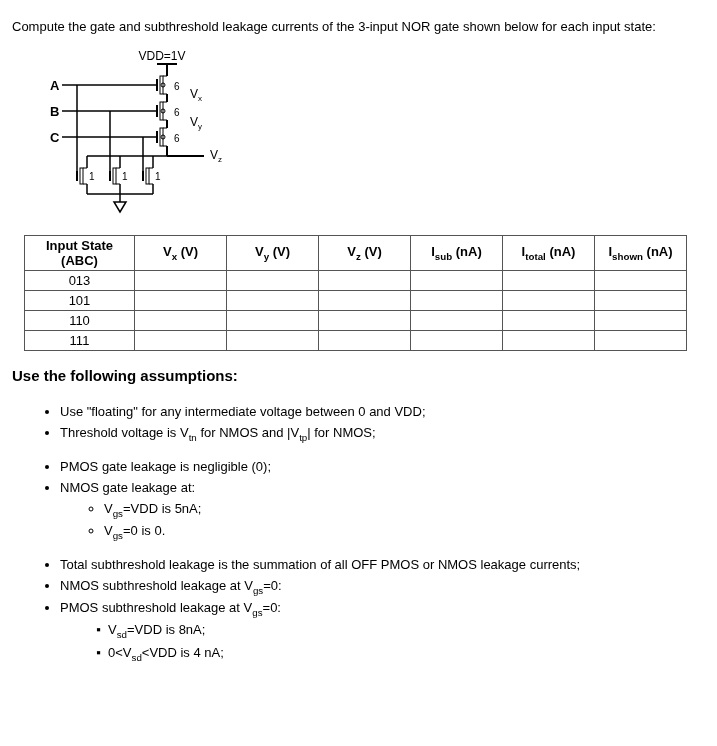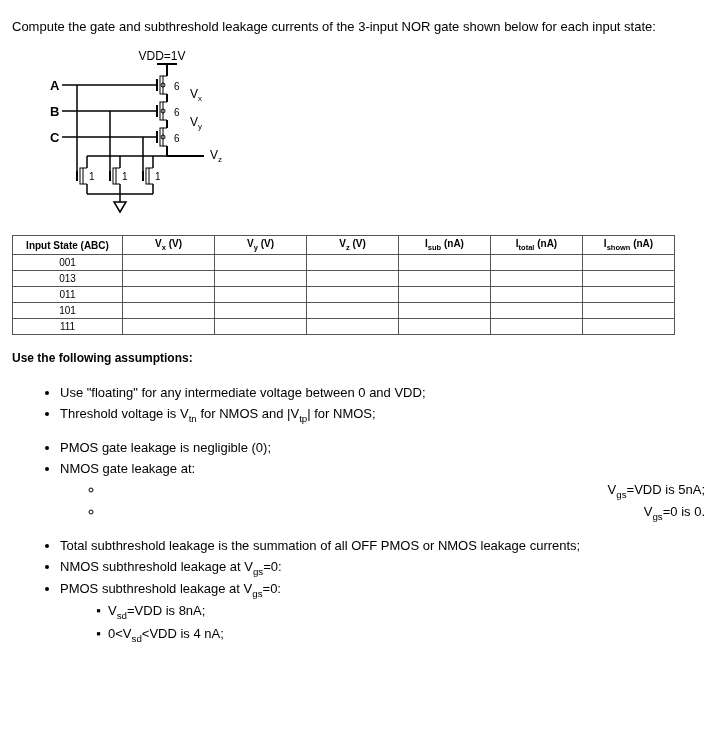--- a/index.html
+++ b/index.html
@@ -15,48 +15,48 @@
       line-height: 1.4;
     }
     .circuit-area {
       margin: 12px 0 14px 20px;
     }
     .table-wrap {
       margin-top: 8px;
     }
     table {
       border-collapse: collapse;
-      font-size: 10px;
+      font-size: 13px;
+      margin-left: 12px;
     }
     th, td {
       border: 1px solid #555;
       padding: 2px 4px;
       text-align: center;
       height: 15px;
     }
     th {
       font-weight: bold;
       background: #fff;
     }
     .col-state { width: 110px; }
     .col-mid { width: 92px; }
     .assumptions-hdr {
       font-weight: bold;
       margin: 16px 0 18px 0;
-      font-size: 12px;
+      font-size: 15px;
     }
     ul.outer {
       list-style: disc;
       margin-left: 48px;
       line-height: 1.6;
     }
     ul.inner {
       list-style: circle;
       margin-left: 44px;
-      text-align: right;
     }
     ul.inner2 {
       list-style: "▪  ";
       margin-left: 48px;
     }
     .gap { height: 12px; }
     sub { font-size: 0.75em; }
   </style>
 </head>
 <body>
@@ -161,48 +161,39 @@
       <th class="col-mid"><span>V</span><sub>x</sub><span> (V)</span></th>
       <th class="col-mid"><span>V</span><sub>y</sub><span> (V)</span></th>
       <th class="col-mid"><span>V</span><sub>z</sub><span> (V)</span></th>
       <th class="col-mid"><span>I</span><sub>sub</sub><span> (nA)</span></th>
       <th class="col-mid"><span>I</span><sub>total</sub><span> (nA)</span></th>
       <th class="col-mid"><span>I</span><sub>shown</sub><span> (nA)</span></th>
     </tr>
   </thead>
   <tbody id="table-body">
         <tr>
-          <td>001</td>
-          <td></td>
-          <td></td>
-          <td></td>
-          <td></td>
-          <td></td>
-          <td></td>
-        </tr>
-        <tr>
           <td>013</td>
           <td></td>
           <td></td>
           <td></td>
           <td></td>
           <td></td>
           <td></td>
         </tr>
         <tr>
-          <td>011</td>
-          <td></td>
-          <td></td>
-          <td></td>
-          <td></td>
-          <td></td>
-          <td></td>
-        </tr>
-        <tr>
           <td>101</td>
+          <td></td>
+          <td></td>
+          <td></td>
+          <td></td>
+          <td></td>
+          <td></td>
+        </tr>
+        <tr>
+          <td>110</td>
           <td></td>
           <td></td>
           <td></td>
           <td></td>
           <td></td>
           <td></td>
         </tr>
         <tr>
           <td>111</td>
           <td></td>

